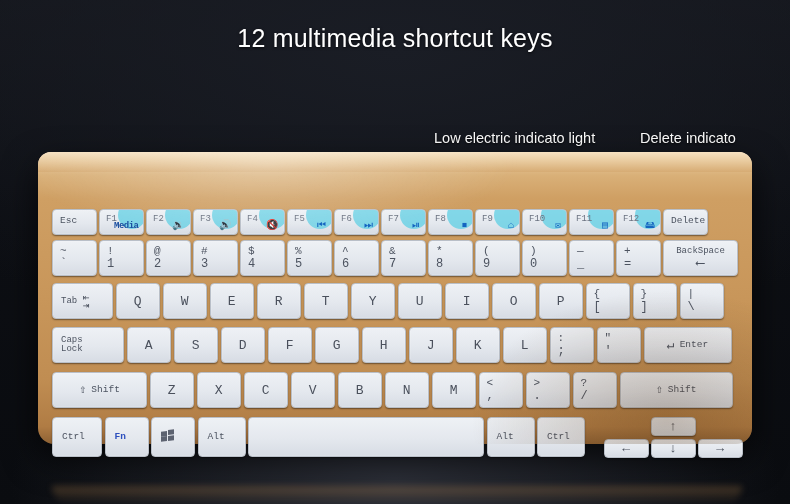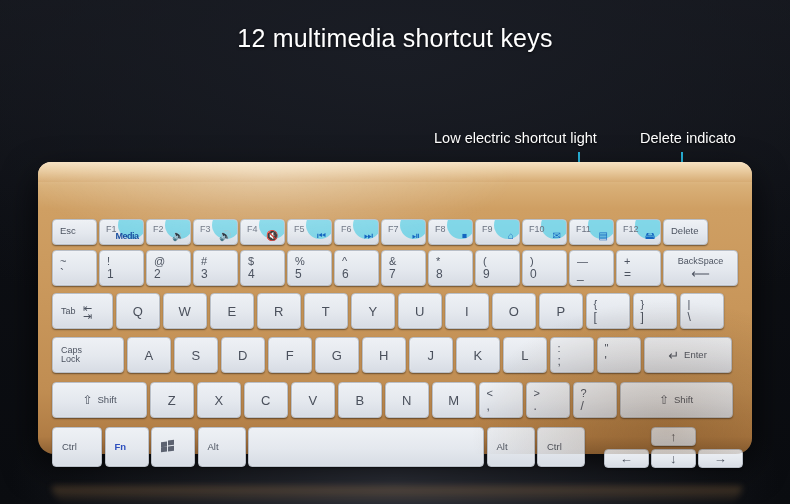--- a/index.html
+++ b/index.html
@@ -41,25 +41,26 @@
   #ind-box{position:absolute;left:609px;top:170px;width:40px;height:32px;
     border:2px solid #2fc6e8;box-sizing:border-box;}
   #ind-glyph{position:absolute;left:620px;top:179px;width:18px;height:14px;}
   #ind-glyph .bar{position:absolute;background:#2b2b2b;border-radius:1px;}
   #ind-glyph .b1{left:0;top:0;width:18px;height:4px;}
   #ind-glyph .b2{left:4px;top:7px;width:12px;height:5px;
     border:1px solid #3a3a3a;box-sizing:border-box;background:#d9d4c8;}
 
   
   #kb{
-    position:absolute;left:38px;top:162px;width:714px;height:292px;
+    position:absolute;left:38px;top:152px;width:714px;height:292px;
     border-radius:13px 13px 16px 16px;
     background:
       linear-gradient(180deg,#efd4ad 0%,#e7c79b 3%,#d9b078 8%,#cf9f63 16%,#c8965a 50%,#c08d52 78%,#b07c44 94%,#8d6134 100%);
     box-shadow:0 14px 34px rgba(0,0,0,.72), 0 2px 0 rgba(255,255,255,.18) inset;
+    font-family:Liberation Mono, monospace;
   }
   
   #kb:before{content:"";position:absolute;left:0;top:0;width:100%;height:20px;
     border-radius:13px 13px 0 0;
     background:linear-gradient(180deg,#f7e2c2 0%,#e9cb9f 45%,#d6ab73 100%);
     opacity:.95;}
   
   #kb:after{content:"";position:absolute;inset:0;border-radius:13px 13px 16px 16px;
     background:
       radial-gradient(ellipse 420px 120px at 32% 4%, rgba(255,255,255,.30), rgba(255,255,255,0) 60%),
@@ -117,21 +118,21 @@
     background:linear-gradient(180deg,rgba(196,142,80,.30),rgba(196,142,80,0));
     filter:blur(3px);border-radius:0 0 20px 20px;}
 </style>
 </head>
 <body>
 
 <div id="stage">
 
   <div class="hdr" id="h1">12 multimedia shortcut keys</div>
 
-  <div class="callout-lbl" id="lbl-low">Low electric shortcut light</div>
+  <div class="callout-lbl" id="lbl-low">Low electric indicato light</div>
   <div class="callout-lbl" id="lbl-pair">Delete indicato</div>
 
   <div class="cl-line cl-v" id="lowv"></div>
   <div class="cl-line cl-h" id="lowh"></div>
   <div class="cl-line cl-v" id="pairv"></div>
   <div class="cl-line cl-h" id="pairh"></div>
   <div class="cl-line cl-v" id="boxpoint"></div>
 
   <div id="ind-box"></div>
   <div id="ind-glyph">

